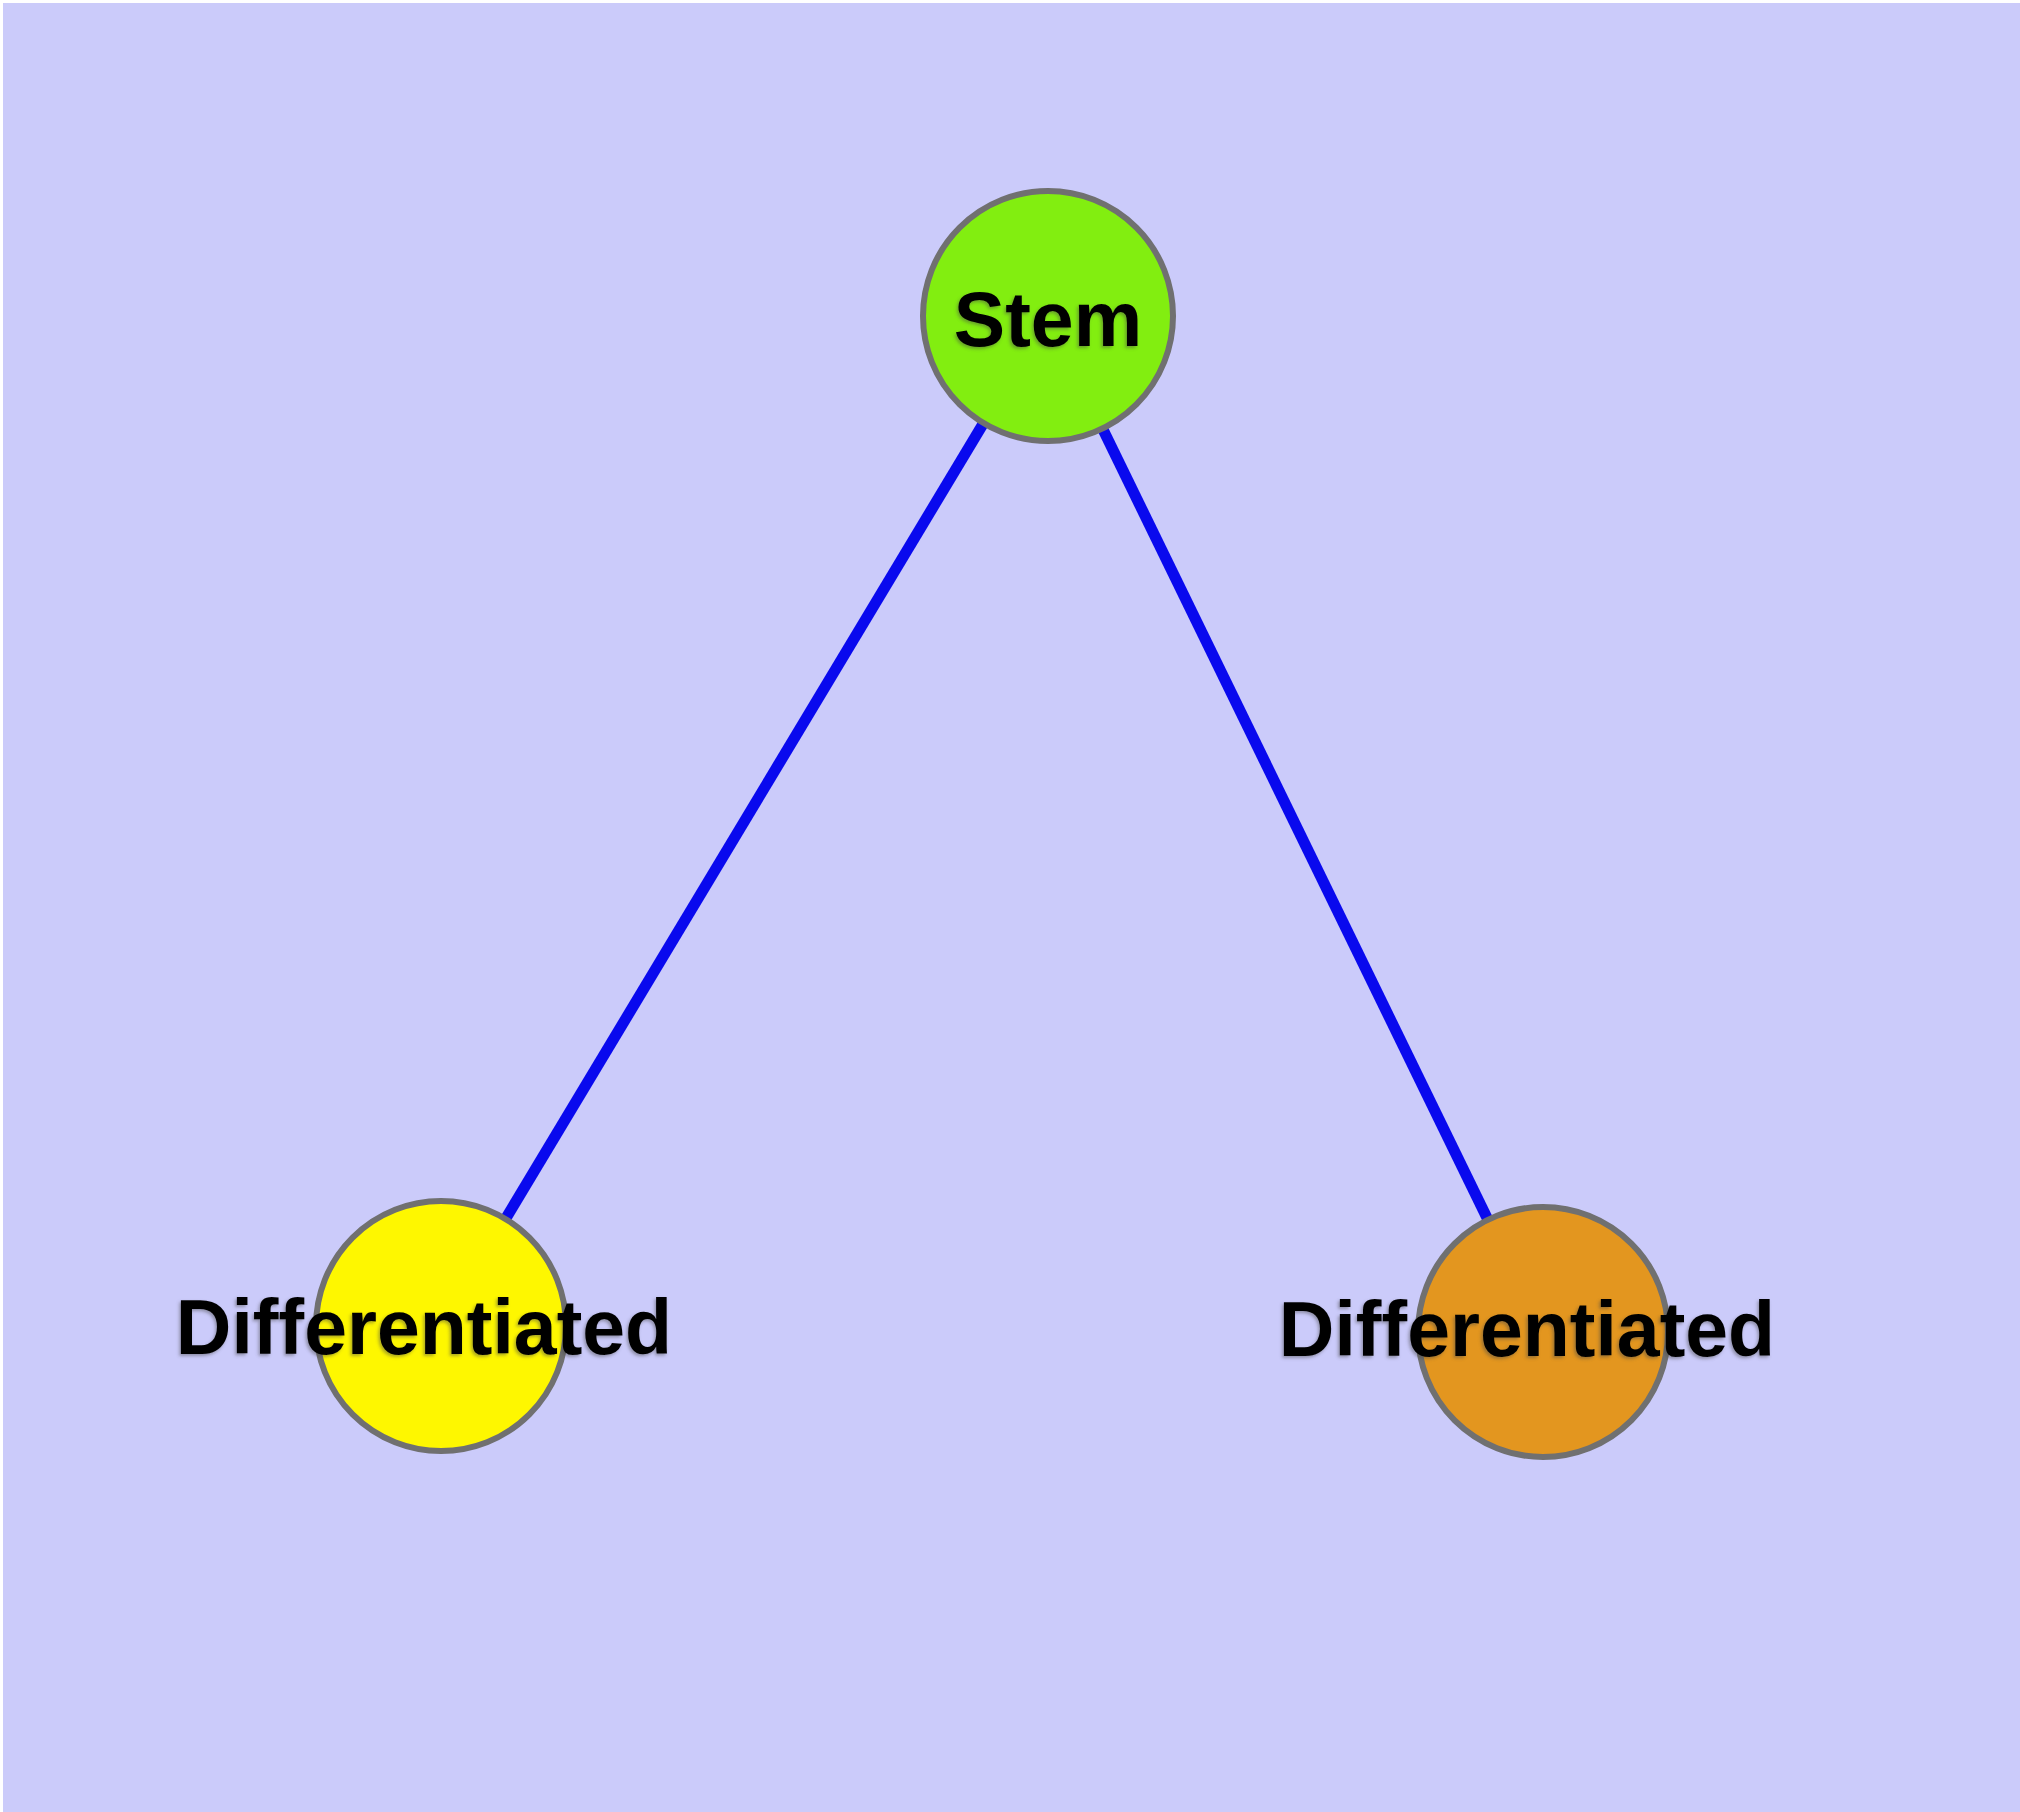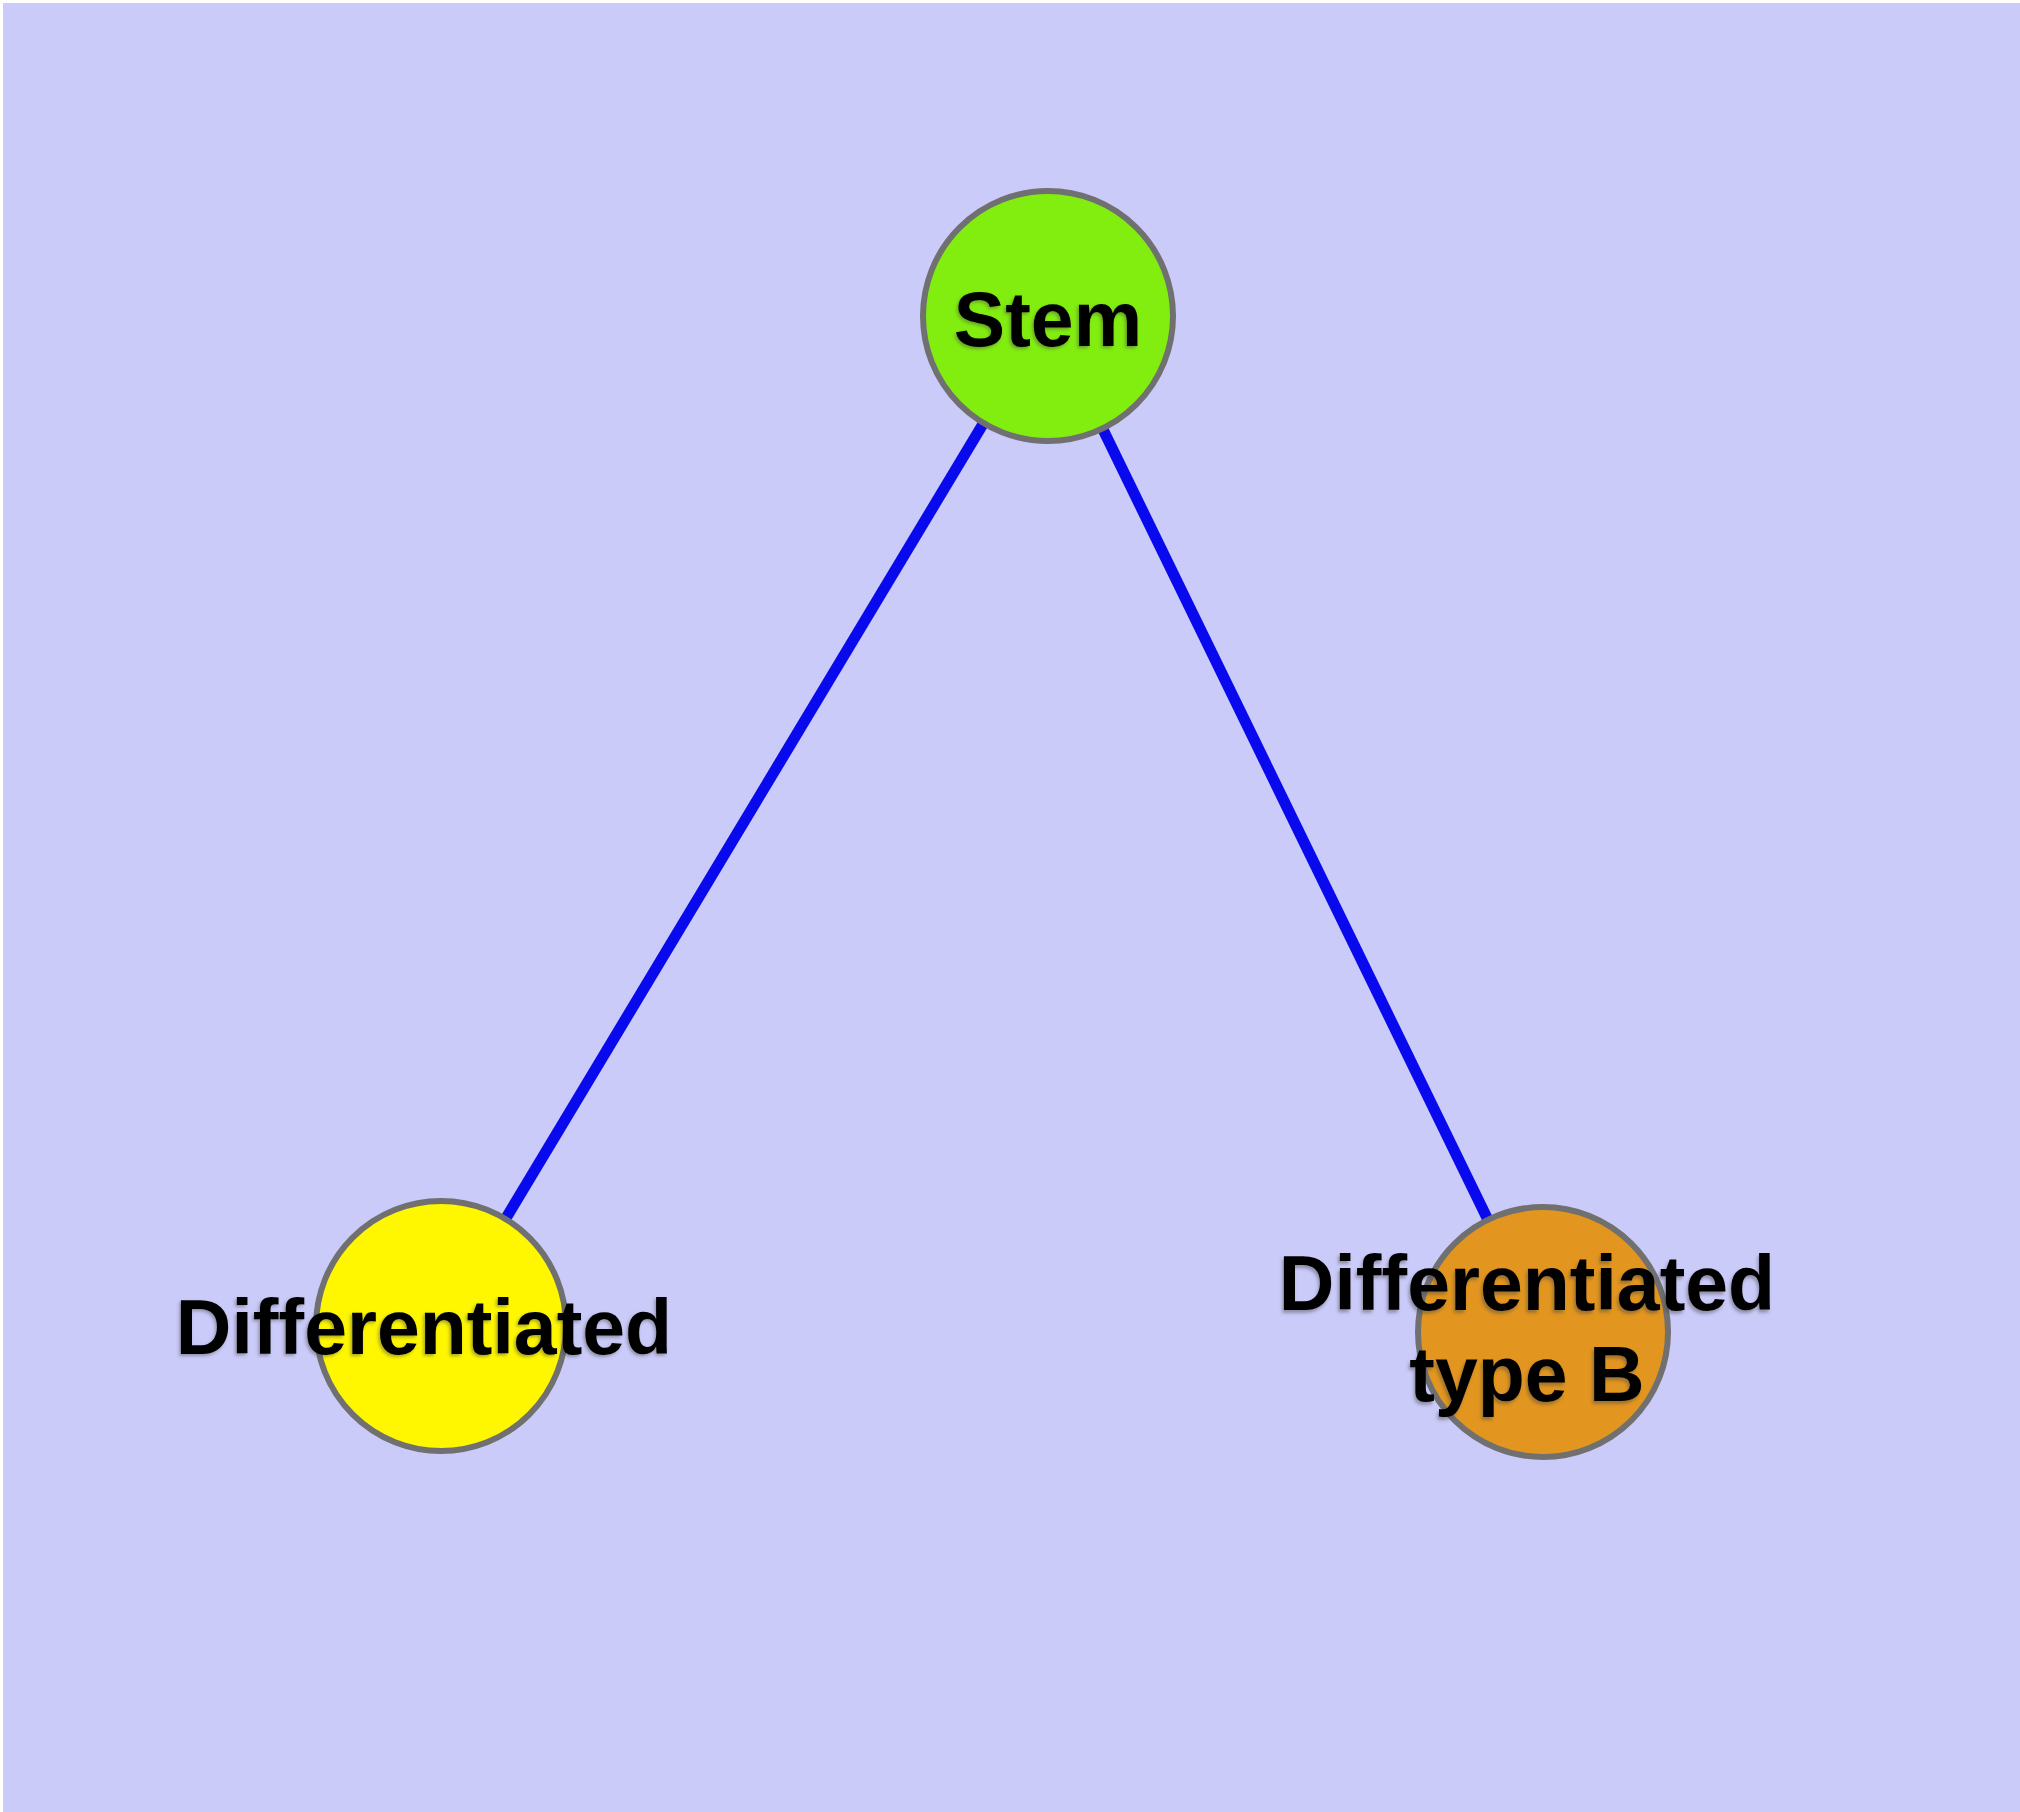--- a/index.html
+++ b/index.html
@@ -41,21 +41,20 @@
     z-index: 2;
   }
   .node-label {
     position: absolute;
     transform: translate(-50%, -50%);
     z-index: 3;
     font-weight: bold;
     font-size: 77px;
     line-height: 1.18;
     color: #000000;
-    text-align: center;
     white-space: nowrap;
     text-shadow: -1.7px 2.5px 3.4px rgba(70, 70, 70, 0.45);
   }
   .node-label .label-line { display: block; }
   #label-stem  { left: 1048px; top: 319px; }
   #label-a     { left: 424px;  top: 1327px; }
   #label-b     { left: 1527px; top: 1329px; }
   #node-stem   { left: 920px; top: 188px; }
   #node-a      { left: 313px;  top: 1198px; }
   #node-b      { left: 1415px; top: 1204px; }
@@ -84,17 +83,16 @@
   <div class="node-label" id="label-stem" style="color: rgb(0, 0, 0);">
     <span class="label-line">Stem</span>
   </div>
 
   <div class="node-label" id="label-a" style="color: rgb(0, 0, 0);">
     <span class="label-line">Differentiated</span>
   </div>
 
   <div class="node-label" id="label-b" style="color: rgb(0, 0, 0);">
     <span class="label-line">Differentiated</span>
-    <span class="label-line">type B</span>
   </div>
 
 </div>
 
 
 </body></html>

